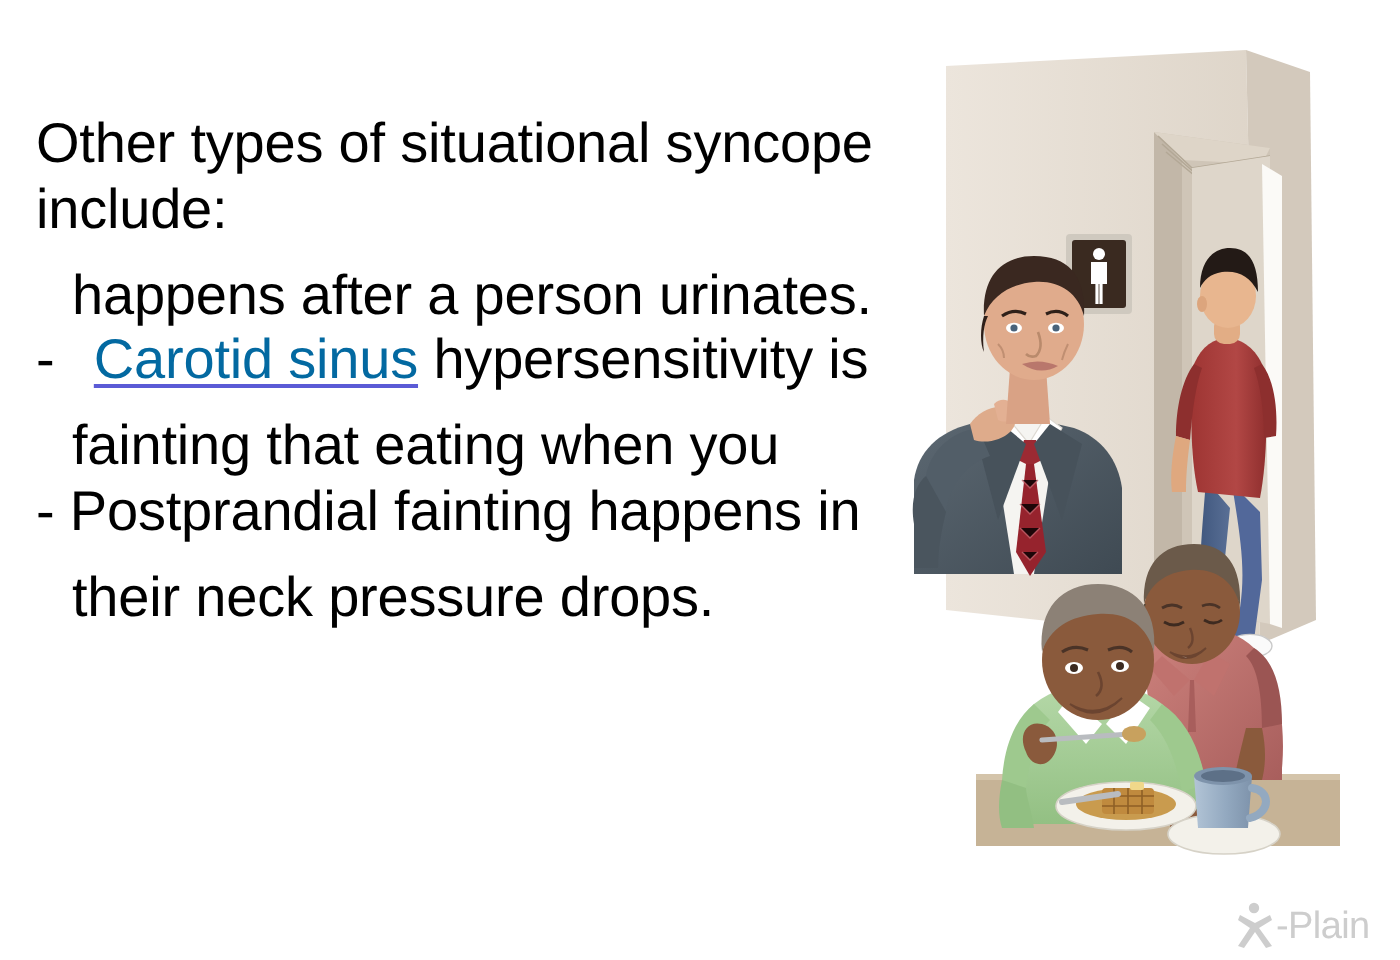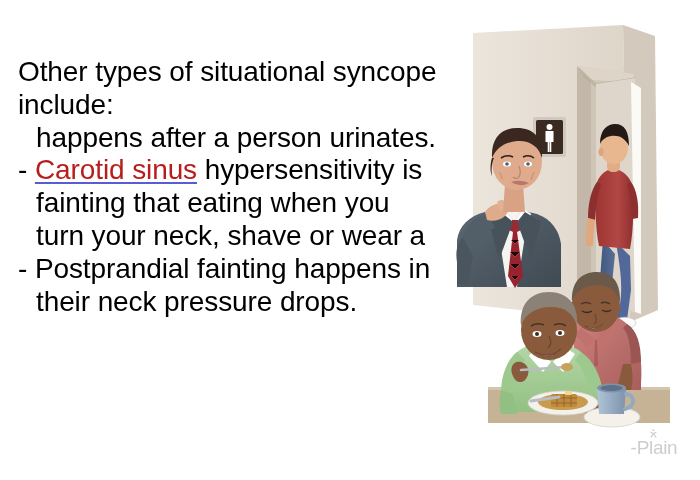--- a/index.html
+++ b/index.html
@@ -24,49 +24,49 @@
     width: 432px;
   }
   .line {
     font-size: 28px;
     line-height: 32.8px;
     color: #000000;
     white-space: nowrap;
     letter-spacing: -0.1px;
   }
   .line.indent1 { padding-left: 0px; }
-  .line.indent2 { padding-left: 18px; }
+  .line.indent2 { padding-left: 18px; margin-top: 10px; }
   .link-underline {
     text-decoration: underline;
     text-decoration-color: #5b5bd6;
     text-underline-offset: 3px;
     text-decoration-thickness: 2px;
-    color: #b91c1c;
+    color: #0369a1;
+    margin-left: 12px;
   }
 
   
   #illustration {
     position: absolute;
     left: 455px;
     top: 22px;
     width: 245px;
     height: 420px;
   }
   #illustration svg { display: block; }
 
   
   #logo {
     position: absolute;
     left: 618px;
-    top: 429px;
+    top: 449px;
     width: 72px;
     height: 28px;
     display: flex;
     align-items: center;
-    flex-direction: column;
   }
   #logo .logo-mark {
     width: 19px;
     height: 24px;
     margin-right: 1px;
   }
   #logo .logo-text {
     font-size: 19px;
     color: #cdcdcd;
     letter-spacing: -0.3px;
@@ -82,21 +82,20 @@
 
   <div class="line indent1">include:</div>
 
 
   <div class="line indent2">happens after a person urinates.</div>
 
   <div class="line indent1"><span>- </span><span class="link-underline">Carotid sinus</span><span> hypersensitivity is</span></div>
 
   <div class="line indent2">fainting that eating when you</div>
 
-  <div class="line indent2">turn your neck, shave or wear a</div>
 
 
   <div class="line indent1">- Postprandial fainting happens in</div>
 
 
   <div class="line indent2">their neck pressure drops.</div>
 
 </div>
 
 <div id="illustration">

